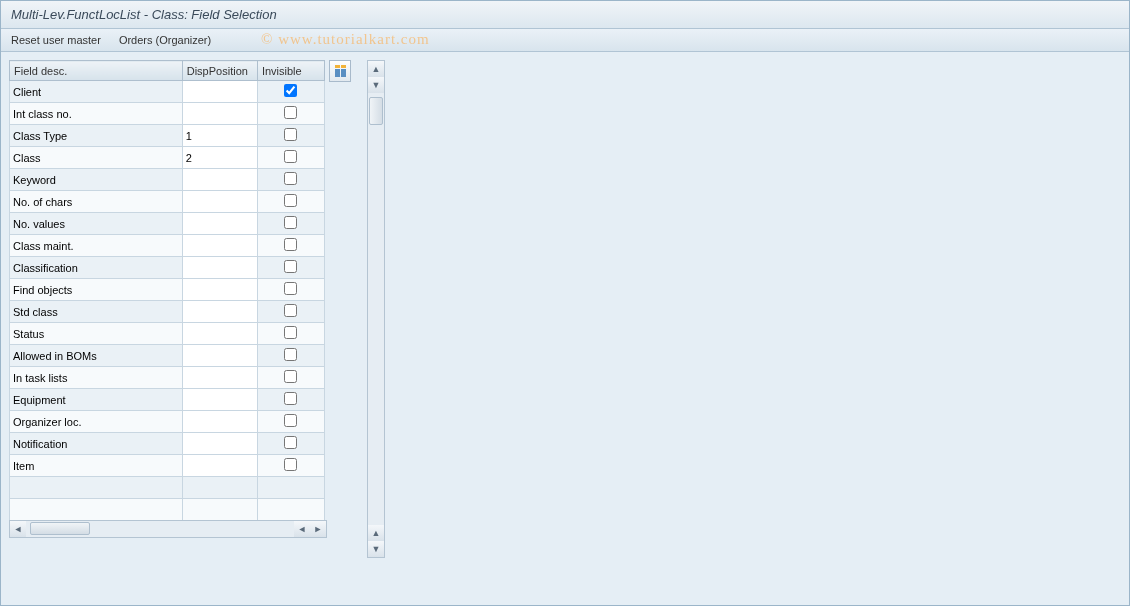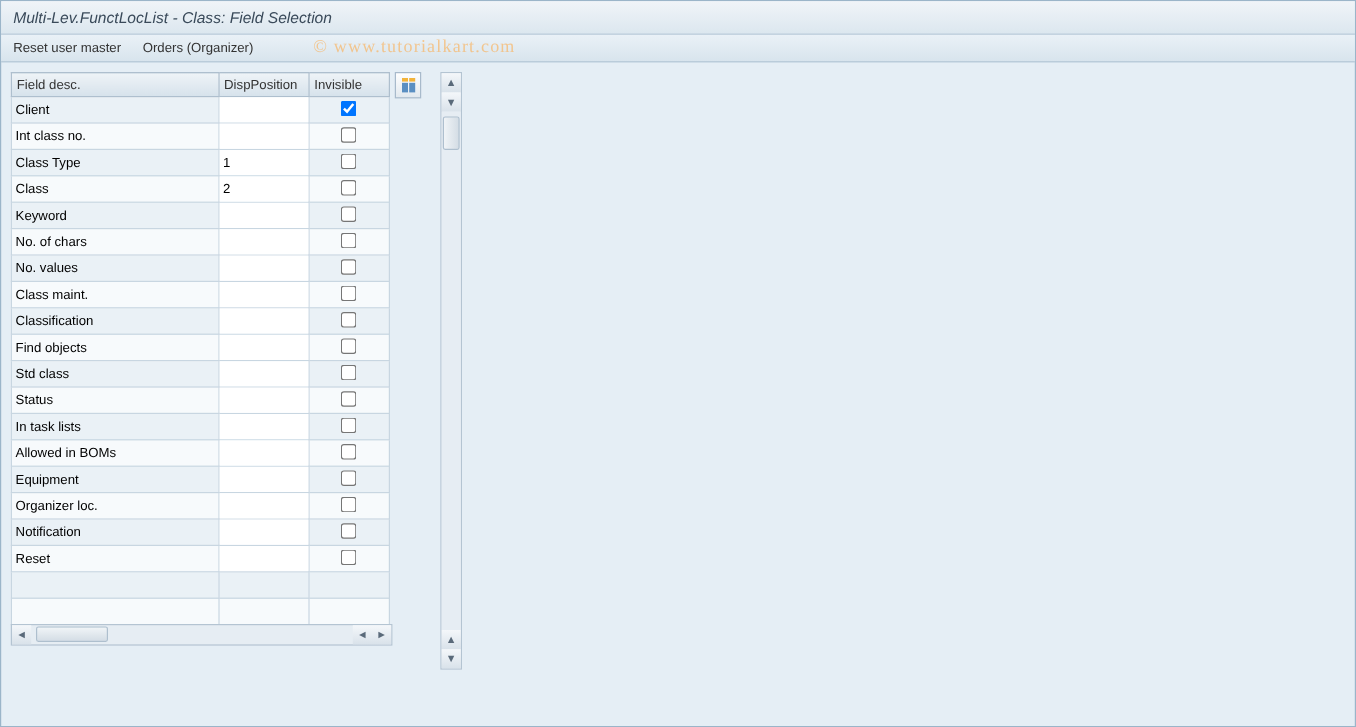--- a/index.html
+++ b/index.html
@@ -256,46 +256,46 @@
                 <td class="field-desc">Std class</td>
                 <td class="disp-pos"><input type="text" style=""></td>
                 <td class="invisible-cell"><input type="checkbox" style=""></td>
               </tr>
               <tr>
                 <td class="field-desc">Status</td>
                 <td class="disp-pos"><input type="text" style=""></td>
                 <td class="invisible-cell"><input type="checkbox" style=""></td>
               </tr>
               <tr>
+                <td class="field-desc">Allowed in BOMs</td>
+                <td class="disp-pos"><input type="text" style=""></td>
+                <td class="invisible-cell"><input type="checkbox" style=""></td>
+              </tr>
+              <tr>
                 <td class="field-desc">In task lists</td>
                 <td class="disp-pos"><input type="text" style=""></td>
                 <td class="invisible-cell"><input type="checkbox" style=""></td>
               </tr>
               <tr>
-                <td class="field-desc">Allowed in BOMs</td>
-                <td class="disp-pos"><input type="text" style=""></td>
-                <td class="invisible-cell"><input type="checkbox" style=""></td>
-              </tr>
-              <tr>
                 <td class="field-desc">Equipment</td>
                 <td class="disp-pos"><input type="text" style=""></td>
                 <td class="invisible-cell"><input type="checkbox" style=""></td>
               </tr>
               <tr>
                 <td class="field-desc">Organizer loc.</td>
                 <td class="disp-pos"><input type="text" style=""></td>
                 <td class="invisible-cell"><input type="checkbox" style=""></td>
               </tr>
               <tr>
                 <td class="field-desc">Notification</td>
                 <td class="disp-pos"><input type="text" style=""></td>
                 <td class="invisible-cell"><input type="checkbox" style=""></td>
               </tr>
               <tr>
-                <td class="field-desc">Reset</td>
+                <td class="field-desc">Item</td>
                 <td class="disp-pos"><input type="text" style=""></td>
                 <td class="invisible-cell"><input type="checkbox" style=""></td>
               </tr>
               <tr class="empty">
                 <td class="field-desc"></td>
                 <td class="disp-pos"></td>
                 <td class="invisible-cell"></td>
               </tr>
               <tr class="empty">
                 <td class="field-desc"></td>

